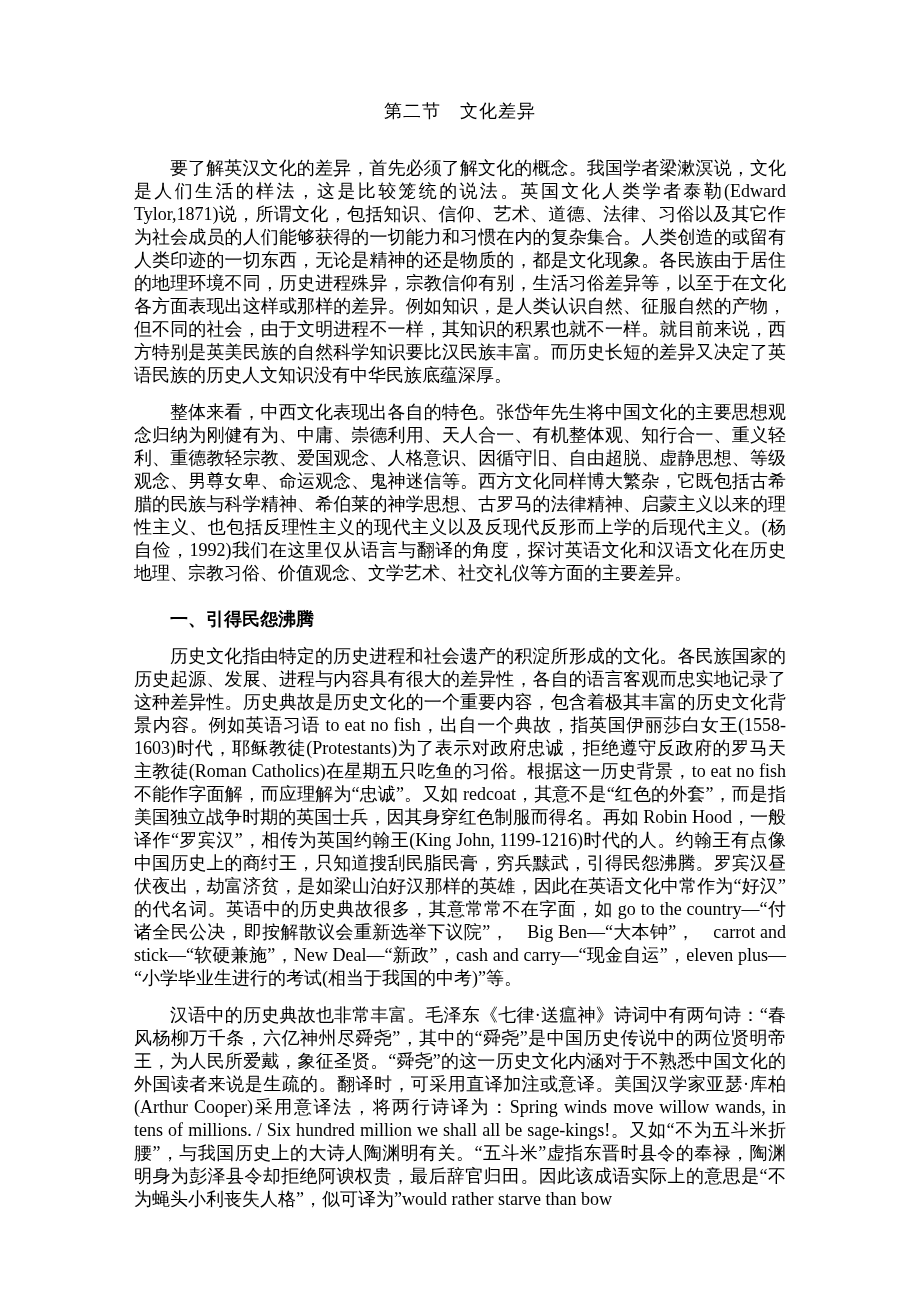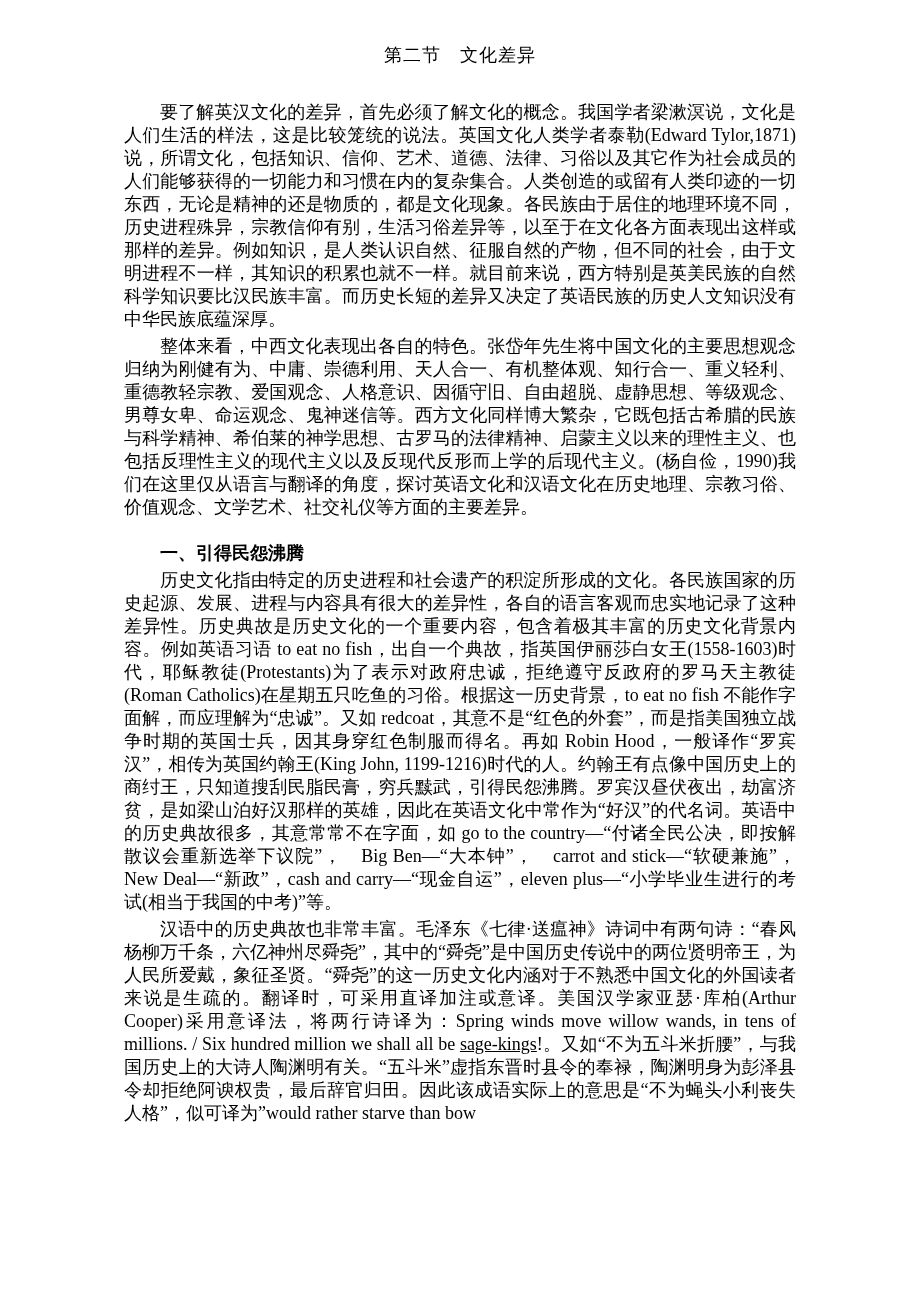--- a/index.html
+++ b/index.html
@@ -6,58 +6,57 @@
     margin: 0;
     padding: 0;
     background: #ffffff;
   }
   .page {
     position: relative;
     width: 920px;
     height: 1294px;
     box-sizing: border-box;
     margin: 0 auto;
-    padding: 44px 120px 0 120px;
+    padding: 100px 120px 0 120px;
     background: #ffffff;
     color: #000000;
     font-family: "Liberation Serif", "DejaVu Serif", serif;
     font-size: 18px;
     line-height: 23px;
     overflow: hidden;
   }
   .doc-title {
     text-align: center;
     font-size: 18px;
     font-weight: normal;
     margin: 0 0 34px 0;
     letter-spacing: 1px;
   }
   .doc-body p {
-    margin: 4px;
+    margin: 14px;
     text-indent: 2em;
     text-align: justify;
     word-break: break-word;
   }
   .doc-body p.heading {
     font-weight: bold;
     margin-top: 23px;
   }
   .doc-body p.subheading {
     font-weight: normal;
     text-indent: 1.7em;
   }
   .doc-body span.u {
-    text-decoration: underline;
   }
 </style>
 </head>
 <body>
 
 <div class="page">
   <h1 class="doc-title">第二节　文化差异</h1>
   <div class="doc-body">
       <p class="paragraph"><span>要了解英汉文化的差异，首先必须了解文化的概念。我国学者梁漱溟说，文化是人们生活的样法，这是比较笼统的说法。英国文化人类学者泰勒(Edward Tylor,1871)说，所谓文化，包括知识、信仰、艺术、道德、法律、习俗以及其它作为社会成员的人们能够获得的一切能力和习惯在内的复杂集合。人类创造的或留有人类印迹的一切东西，无论是精神的还是物质的，都是文化现象。各民族由于居住的地理环境不同，历史进程殊异，宗教信仰有别，生活习俗差异等，以至于在文化各方面表现出这样或那样的差异。例如知识，是人类认识自然、征服自然的产物，但不同的社会，由于文明进程不一样，其知识的积累也就不一样。就目前来说，西方特别是英美民族的自然科学知识要比汉民族丰富。而历史长短的差异又决定了英语民族的历史人文知识没有中华民族底蕴深厚。</span></p>
-      <p class="paragraph"><span>整体来看，中西文化表现出各自的特色。张岱年先生将中国文化的主要思想观念归纳为刚健有为、中庸、崇德利用、天人合一、有机整体观、知行合一、重义轻利、重德教轻宗教、爱国观念、人格意识、因循守旧、自由超脱、虚静思想、等级观念、男尊女卑、命运观念、鬼神迷信等。西方文化同样博大繁杂，它既包括古希腊的民族与科学精神、希伯莱的神学思想、古罗马的法律精神、启蒙主义以来的理性主义、也包括反理性主义的现代主义以及反现代反形而上学的后现代主义。(杨自俭，1990)我们在这里仅从语言与翻译的角度，探讨英语文化和汉语文化在历史地理、宗教习俗、价值观念、文学艺术、社交礼仪等方面的主要差异。</span></p>
+      <p class="paragraph"><span>整体来看，中西文化表现出各自的特色。张岱年先生将中国文化的主要思想观念归纳为刚健有为、中庸、崇德利用、天人合一、有机整体观、知行合一、重义轻利、重德教轻宗教、爱国观念、人格意识、因循守旧、自由超脱、虚静思想、等级观念、男尊女卑、命运观念、鬼神迷信等。西方文化同样博大繁杂，它既包括古希腊的民族与科学精神、希伯莱的神学思想、古罗马的法律精神、启蒙主义以来的理性主义、也包括反理性主义的现代主义以及反现代反形而上学的后现代主义。(杨自俭，1992)我们在这里仅从语言与翻译的角度，探讨英语文化和汉语文化在历史地理、宗教习俗、价值观念、文学艺术、社交礼仪等方面的主要差异。</span></p>
       <p class="heading"><span>一、引得民怨沸腾</span></p>
       <p class="paragraph"><span>历史文化指由特定的历史进程和社会遗产的积淀所形成的文化。各民族国家的历史起源、发展、进程与内容具有很大的差异性，各自的语言客观而忠实地记录了这种差异性。历史典故是历史文化的一个重要内容，包含着极其丰富的历史文化背景内容。例如英语习语 to eat no fish，出自一个典故，指英国伊丽莎白女王(1558-1603)时代，耶稣教徒(Protestants)为了表示对政府忠诚，拒绝遵守反政府的罗马天主教徒(Roman Catholics)在星期五只吃鱼的习俗。根据这一历史背景，to eat no fish 不能作字面解，而应理解为“忠诚”。又如 redcoat，其意不是“红色的外套”，而是指美国独立战争时期的英国士兵，因其身穿红色制服而得名。再如 Robin Hood，一般译作“罗宾汉”，相传为英国约翰王(King John, 1199-1216)时代的人。约翰王有点像中国历史上的商纣王，只知道搜刮民脂民膏，穷兵黩武，引得民怨沸腾。罗宾汉昼伏夜出，劫富济贫，是如梁山泊好汉那样的英雄，因此在英语文化中常作为“好汉”的代名词。英语中的历史典故很多，其意常常不在字面，如 go to the country—“付诸全民公决，即按解散议会重新选举下议院”，　Big Ben—“大本钟”，　carrot and stick—“软硬兼施”，New Deal—“新政”，cash and carry—“现金自运”，eleven plus—“小学毕业生进行的考试(相当于我国的中考)”等。</span></p>
       <p class="paragraph"><span>汉语中的历史典故也非常丰富。毛泽东《七律·送瘟神》诗词中有两句诗：“春风杨柳万千条，六亿神州尽舜尧”，其中的“舜尧”是中国历史传说中的两位贤明帝王，为人民所爱戴，象征圣贤。“舜尧”的这一历史文化内涵对于不熟悉中国文化的外国读者来说是生疏的。翻译时，可采用直译加注或意译。美国汉学家亚瑟·库柏(Arthur Cooper)采用意译法，将两行诗译为：Spring winds move willow wands, in tens of millions. / Six hundred million we shall all be </span><span class="u">sage-kings</span><span>!。又如“不为五斗米折腰”，与我国历史上的大诗人陶渊明有关。“五斗米”虚指东晋时县令的奉禄，陶渊明身为彭泽县令却拒绝阿谀权贵，最后辞官归田。因此该成语实际上的意思是“不为蝇头小利丧失人格”，似可译为”would rather starve than bow</span></p>
     </div>
 </div>
 
 </body></html>

